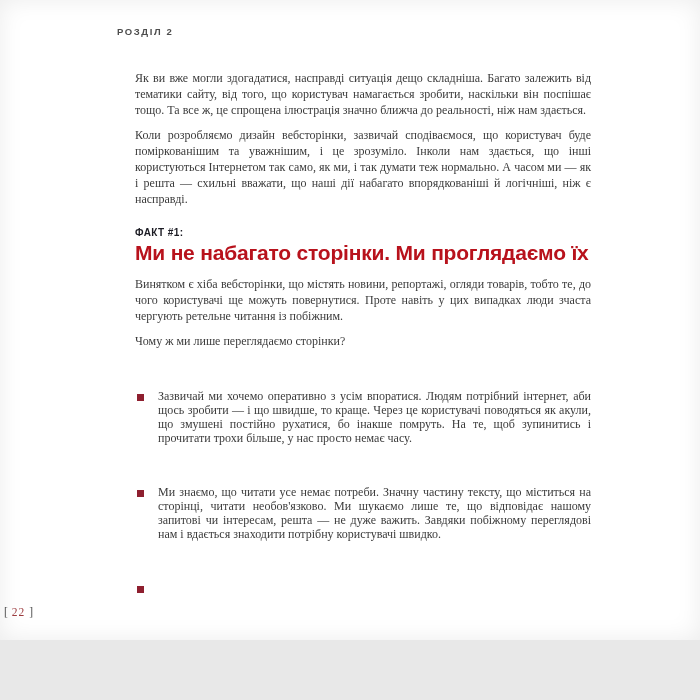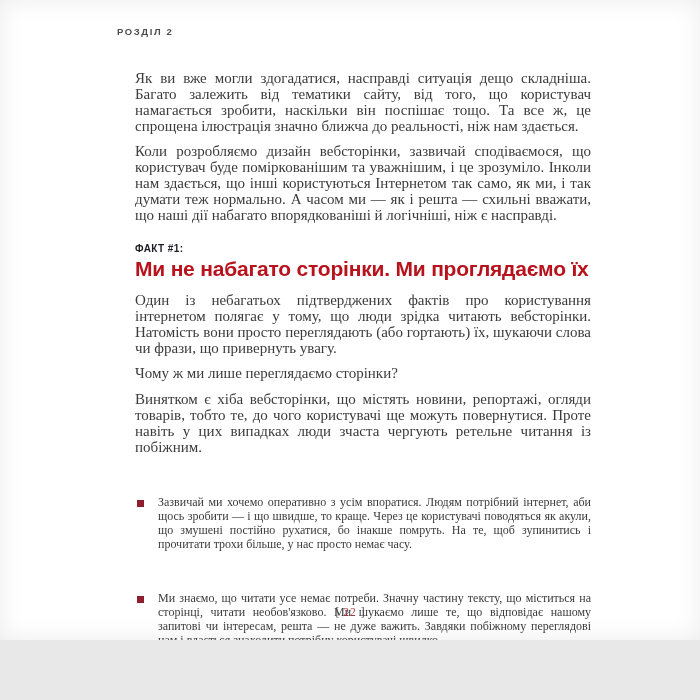--- a/index.html
+++ b/index.html
@@ -15,21 +15,21 @@
   .running-header {
     position:absolute; left:117px; top:26px;
     font-family:"Liberation Sans","DejaVu Sans",sans-serif;
     font-size:9.5px; font-weight:bold; letter-spacing:1.6px;
     color:var(--header-text,#4d4d4d);
   }
   .content {
     position:absolute; left:135px; top:70px; width:456px;
   }
   .para {
-    font-size:15px; line-height:16px;
+    font-size:12px; line-height:16px;
     text-align:justify;
     color:var(--body-text,#3b3b3b);
     margin:0 0 9px 0;
   }
   .fact-label {
     margin-top:20px;
     font-family:"Liberation Sans","DejaVu Sans",sans-serif;
     font-weight:700; font-size:10px; letter-spacing:0.4px;
     color:var(--fact-label,#1c1c24);
   }
@@ -48,21 +48,20 @@
     color:var(--body-text,#3b3b3b);
     margin-top:40px;
   }
   .bullet-marker {
     position:absolute; left:2px; top:4.5px;
     width:7px; height:7px;
     background:var(--bullet-marker,#8e1f2f);
   }
   .page-number {
     position:absolute; left:0; right:0; bottom:22px;
-    text-align:center;
     font-size:11.5px;
     font-family:"Liberation Serif","DejaVu Serif",serif;
   }
   .page-number .bracket { color:var(--bracket,#4a4a4a); padding:0 4px; }
   .page-number .num { color:var(--page-number,#9c3b3e); letter-spacing:1px; }
 </style>
 </head>
 <body>
 
 <div class="page">
@@ -73,25 +72,24 @@
 
     <p class="para">Як ви вже могли здогадатися, насправді ситуація дещо складніша. Багато залежить від тематики сайту, від того, що користувач намагається зробити, наскільки він поспішає тощо. Та все ж, це спрощена ілюстрація значно ближча до реальності, ніж нам здається.</p>
 
     <p class="para">Коли розробляємо дизайн вебсторінки, зазвичай сподіваємося, що користувач буде поміркованішим та уважнішим, і це зрозуміло. Інколи нам здається, що інші користуються Інтернетом так само, як ми, і так думати теж нормально. А часом ми — як і решта — схильні вважати, що наші дії набагато впорядкованіші й логічніші, ніж є насправді.</p>
 
 
     <div class="fact-label">ФАКТ #1:</div>
 
     <h1 class="fact-heading">Ми не набагато сторінки. Ми проглядаємо їх</h1>
 
-    <p class="para">Один із небагатьох підтверджених фактів про користування інтернетом полягає у тому, що люди зрідка читають вебсторінки. Натомість вони просто переглядають (або гортають) їх, шукаючи слова чи фрази, що привернуть увагу.</p>
+
+    <p class="para">Винятком є хіба вебсторінки, що містять новини, репортажі, огляди товарів, тобто те, до чого користувачі ще можуть повернутися. Проте навіть у цих випадках люди зчаста чергують ретельне читання із побіжним.</p>
 
     <p class="para question">Чому ж ми лише переглядаємо сторінки?</p>
-
-    <p class="para">Винятком є хіба вебсторінки, що містять новини, репортажі, огляди товарів, тобто те, до чого користувачі ще можуть повернутися. Проте навіть у цих випадках люди зчаста чергують ретельне читання із побіжним.</p>
 
     <ul class="bullets">
       <li>
         <span class="bullet-marker"></span>
         <span>Зазвичай ми хочемо оперативно з усім впоратися. Людям потрібний інтернет, аби щось зробити — і що швидше, то краще. Через це користувачі поводяться як акули, що змушені постійно рухатися, бо інакше помруть. На те, щоб зупинитись і прочитати трохи більше, у нас просто немає часу.</span>
       </li>
       <li>
         <span class="bullet-marker"></span>
         <span>Ми знаємо, що читати усе немає потреби. Значну частину тексту, що міститься на сторінці, читати необов'язково. Ми шукаємо лише те, що відповідає нашому запитові чи інтересам, решта — не дуже важить. Завдяки побіжному переглядові нам і вдається знаходити потрібну користувачі швидко.</span>
       </li>

